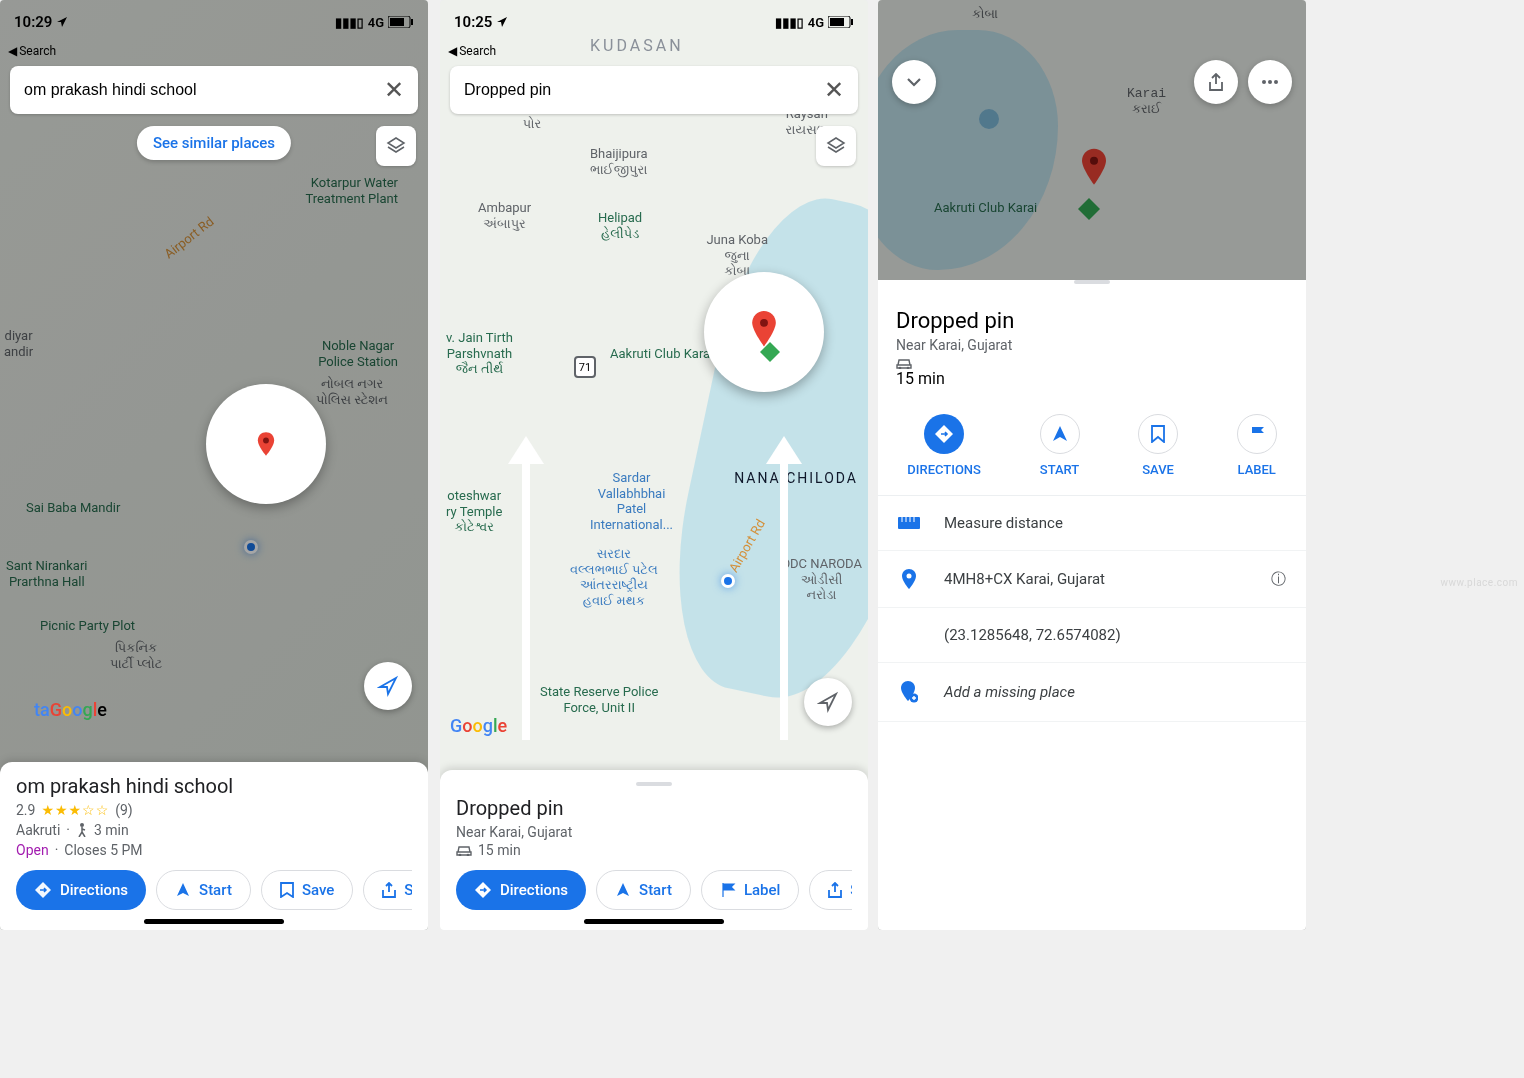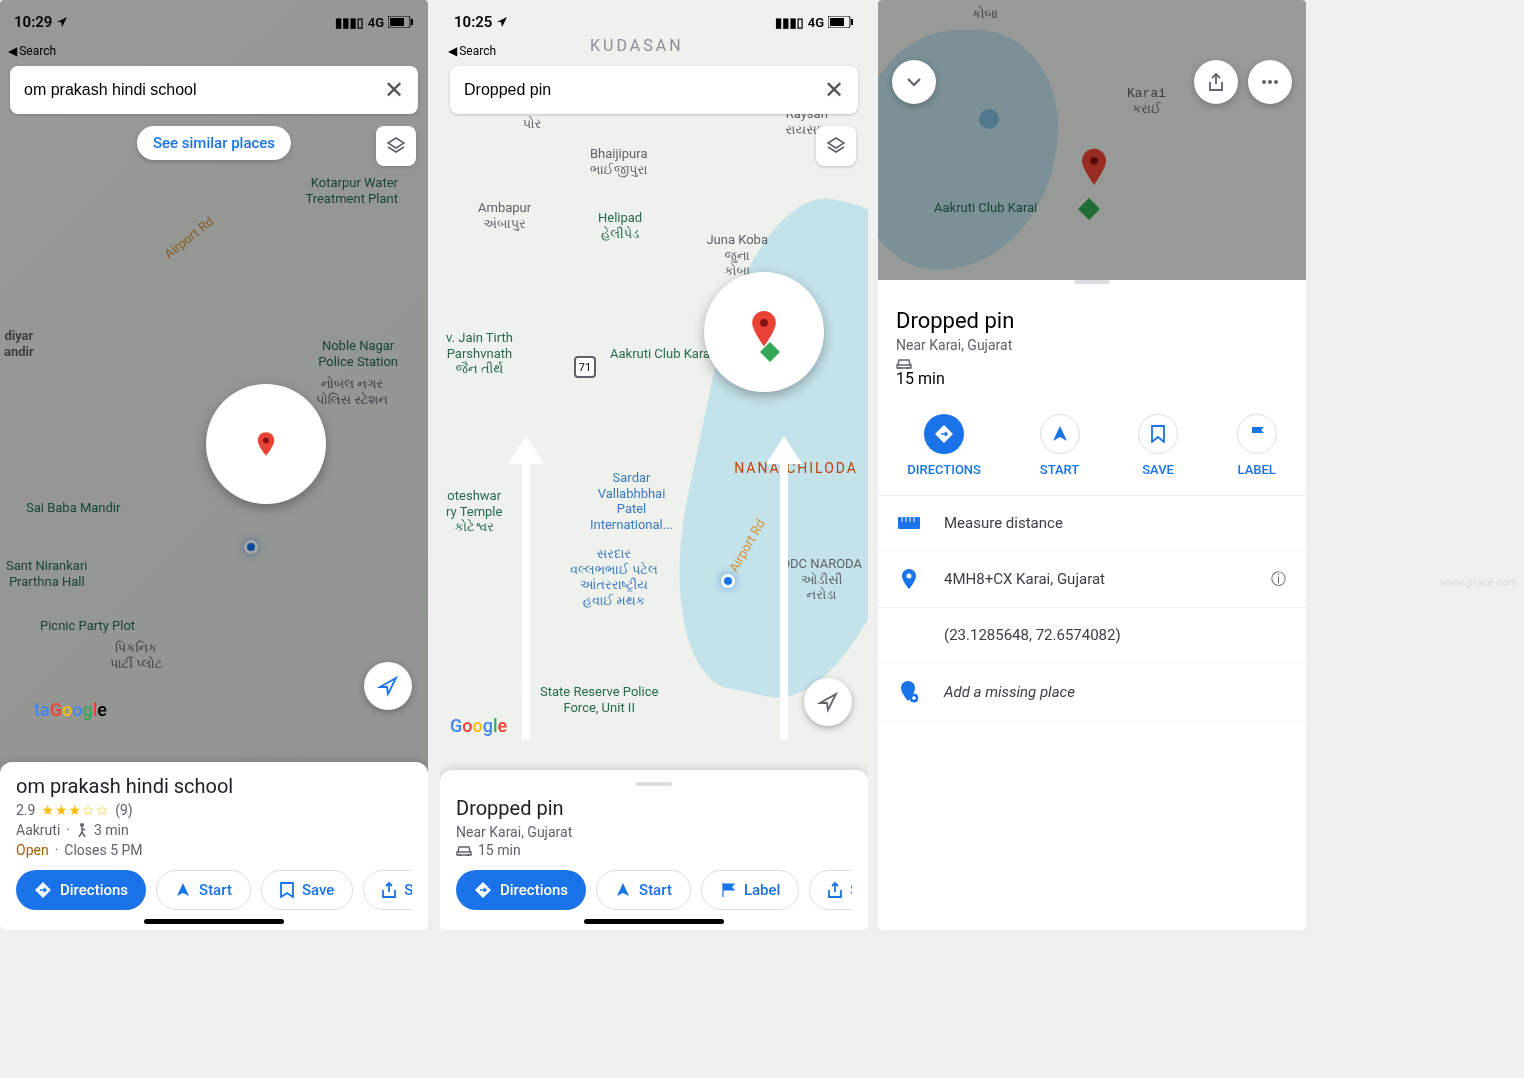--- a/index.html
+++ b/index.html
@@ -23,21 +23,21 @@
   .pin-red { width:28px; height:28px; }
   .compass-btn { position:absolute; z-index:20; right:16px; width:48px; height:48px; background:#fff; border-radius:50%; box-shadow:0 2px 6px rgba(0,0,0,.3); display:flex; align-items:center; justify-content:center; }
   .google-logo { position:absolute; z-index:20; left:10px; font-size:18px; font-weight:500; }
   .google-logo span:nth-child(1){color:#4285F4}.google-logo span:nth-child(2){color:#EA4335}.google-logo span:nth-child(3){color:#FBBC05}.google-logo span:nth-child(4){color:#4285F4}.google-logo span:nth-child(5){color:#34A853}.google-logo span:nth-child(6){color:#EA4335}
   .sheet { position:absolute; z-index:40; bottom:0; left:0; right:0; background:#fff; border-radius:12px 12px 0 0; padding:12px 16px 20px; box-shadow:0 -2px 8px rgba(0,0,0,.15); }
   .handle { width:36px; height:4px; background:#dadce0; border-radius:2px; margin:0 auto 10px; }
   .sheet h2 { font-size:20px; font-weight:400; color:#202124; margin-bottom:4px; }
   .sheet .sub { font-size:14px; color:#5f6368; margin-bottom:2px; }
   .sheet .meta { font-size:14px; color:#5f6368; display:flex; align-items:center; gap:6px; margin-bottom:4px; }
   .stars { color:#fbbc04; letter-spacing:1px; }
-  .open { color:#a16207; }
+  .open { color:#a21caf; }
   .btn-row { display:flex; gap:10px; margin-top:12px; overflow:hidden; }
   .pill-btn { display:flex; align-items:center; gap:8px; height:40px; padding:0 18px; border-radius:20px; font-size:15px; font-weight:500; white-space:nowrap; }
   .pill-btn.primary { background:#1a73e8; color:#fff; }
   .pill-btn.outline { background:#fff; color:#1a73e8; border:1px solid #dadce0; }
   .home-ind { position:absolute; z-index:50; bottom:6px; left:50%; transform:translateX(-50%); width:140px; height:5px; background:#000; border-radius:3px; }
 
   
   .p3-top { position:absolute; z-index:20; top:60px; left:0; right:0; display:flex; justify-content:space-between; padding:0 14px; }
   .circ-btn { width:44px; height:44px; background:#fff; border-radius:50%; box-shadow:0 2px 6px rgba(0,0,0,.25); display:flex; align-items:center; justify-content:center; color:#5f6368; }
   .p3-sheet { position:absolute; z-index:40; top:280px; left:0; right:0; bottom:0; background:#fff; }
@@ -66,21 +66,21 @@
 <div class="phone dim" style="left:0; top:0;">
   <div class="map-body" style="background:linear-gradient(135deg,#e8ece6,#dfe4dd);">
     <div class="map-label hw" style="top:230px; left:160px; transform:rotate(-38deg);">Airport Rd</div>
     <div class="map-label" style="top:175px; right:30px; text-align:right;">Kotarpur Water<br>Treatment Plant</div>
     <div class="map-label" style="top:338px; right:30px;">Noble Nagar<br>Police Station</div>
     <div class="map-label loc" style="top:376px; right:40px;">નોબલ નગર<br>પોલિસ સ્ટેશન</div>
     <div class="map-label" style="top:500px; left:26px;">Sai Baba Mandir</div>
     <div class="map-label" style="top:558px; left:6px;">Sant Nirankari<br>Prarthna Hall</div>
     <div class="map-label" style="top:618px; left:40px;">Picnic Party Plot</div>
     <div class="map-label loc" style="top:640px; left:110px;">પિકનિક<br>પાર્ટી પ્લોટ</div>
-    <div class="map-label loc" style="top:328px; left:4px;font-weight:bold;">diyar<br>andir</div>
+    <div class="map-label loc" style="top:328px; left:4px;">diyar<br>andir</div>
     <div style="position:absolute; top:540px; left:244px; width:14px; height:14px; background:#1a73e8; border:3px solid #fff; border-radius:50%; box-shadow:0 0 8px rgba(26,115,232,.6);"></div>
   </div>
 
   <div class="statusbar">
     <div class="left">
         <span>10:29</span>
         <svg width="12" height="12">
           <path d="M1 6 L11 1 L6 11 L5 6 Z" fill="#000"></path>
         </svg>
       </div>
@@ -178,21 +178,21 @@
     <div class="map-label loc" style="top:100px; left:82px;">Por<br>પોર</div>
     <div class="map-label loc" style="top:146px; left:150px;">Bhaijipura<br>ભાઈજીપુરા</div>
     <div class="map-label loc" style="top:106px; right:40px;">Raysan<br>રાયસણ</div>
     <div class="map-label loc" style="top:200px; left:38px;">Ambapur<br>અંબાપુર</div>
     <div class="map-label" style="top:210px; left:158px;">Helipad<br>હેલીપેડ</div>
     <div class="map-label loc" style="top:232px; right:100px;">Juna Koba<br>જુના<br>કોબા</div>
     <div class="map-label" style="top:330px; left:6px;">v. Jain Tirth<br>Parshvnath<br>જૈન તીર્થ</div>
     <div class="map-label" style="top:346px; left:170px;">Aakruti Club Karai</div>
     <div class="map-label" style="top:470px; left:150px; color:#3a7bbf;">Sardar<br>Vallabhbhai<br>Patel<br>International...</div>
     <div class="map-label" style="top:546px; left:130px; color:#3a7bbf;">સરદાર<br>વલ્લભભાઈ પટેલ<br>આંતરરાષ્ટ્રીય<br>હવાઈ મથક</div>
-    <div class="map-label loc" style="top:460px; right:10px; font-size:14px; letter-spacing:2px; color:#c2410c;margin-left:16px;">NANA CHILODA</div>
+    <div class="map-label loc" style="top:470px; right:10px; font-size:14px; letter-spacing:2px; color:#0f172a;margin-left:16px;">NANA CHILODA</div>
     <div class="map-label loc" style="top:556px; right:6px;">ODC NARODA<br>ઓડીસી<br>નરોડા</div>
     <div class="map-label hw" style="top:538px; right:92px; transform:rotate(-60deg);">Airport Rd</div>
     <div class="map-label" style="top:488px; left:6px;">oteshwar<br>ry Temple<br>કોટેશ્વર</div>
     <div class="map-label" style="top:684px; left:100px;">State Reserve Police<br>Force, Unit II</div>
     <div style="position:absolute; top:574px; left:281px; width:14px; height:14px; background:#1a73e8; border:3px solid #fff; border-radius:50%; box-shadow:0 0 8px rgba(26,115,232,.6);"></div>
     <div style="position:absolute; top:356px; left:134px; width:22px;height:22px; background:#fff; border:2px solid #5f6368; border-radius:4px; font-size:11px; display:flex; align-items:center;justify-content:center;">71</div>
   </div>
 
   <div class="statusbar">
     <div class="left">

